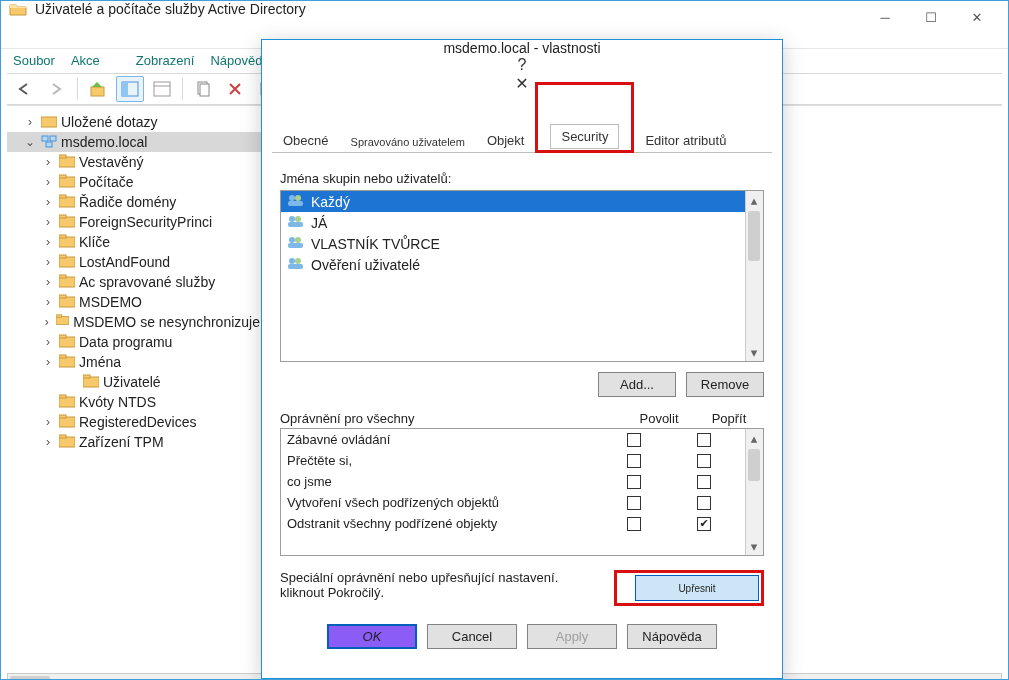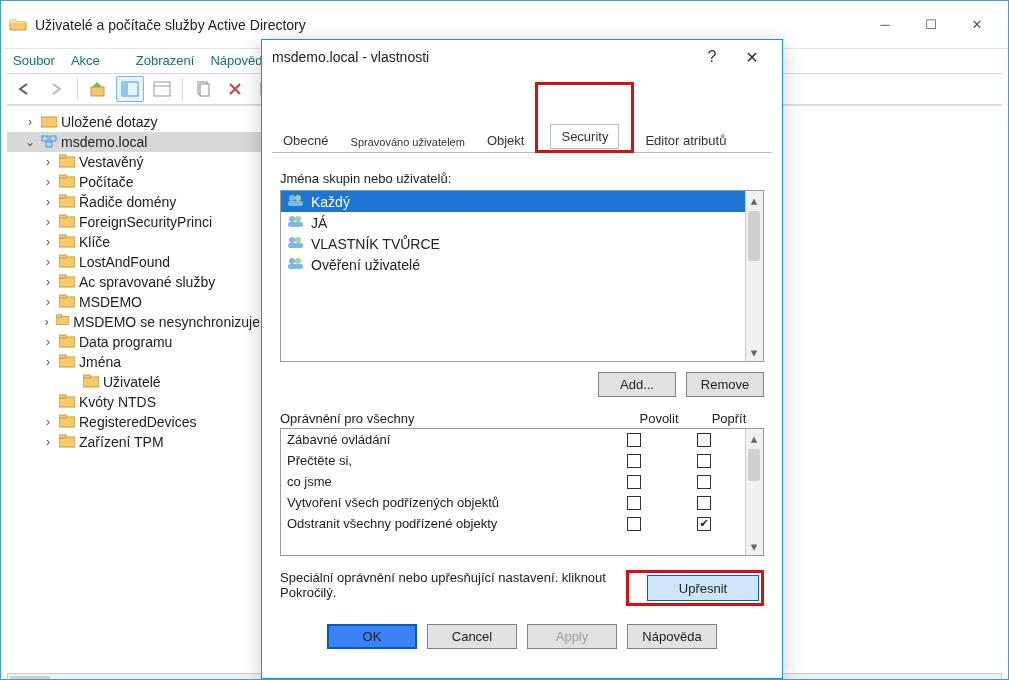--- a/index.html
+++ b/index.html
@@ -1,18 +1,18 @@
 <!DOCTYPE html>
 <html><head>
   <meta charset="utf-8">
   <style>
     * { box-sizing: border-box; font-family: "Segoe UI", Tahoma, sans-serif; }
     body { margin: 0; background: #fff; font-size: 13px; color: #222; }
     .window { width:1009px; height:680px; border:1px solid #409EDA; position:relative; background:#fff; overflow:hidden;}
-    .titlebar { height:48px; display:flex; align-items:center; padding:0 8px; border-bottom:1px solid #e6e6e6;}
+    .titlebar { height:48px; display:flex; padding:0 8px; border-bottom:1px solid #e6e6e6;}
     .titlebar .app-icon { width:18px; height:18px; margin-right:8px; }
     .titlebar .title { flex:1; font-size:14px; }
     .titlebar .win-btn { width:46px; height:32px; display:flex; align-items:center; justify-content:center; color:#555;}
     .menubar { height:22px; display:flex; align-items:center; padding:0 6px; gap:4px;}
     .menubar .menu-item { padding:2px 6px; font-size:13px; color:#0f766e;}
     .toolbar { height:32px; border-top:1px solid #d8d8d8; border-bottom:1px solid #d8d8d8; margin:2px 6px 0 6px; display:flex; align-items:center; padding:0 4px; gap:4px;}
     .toolbar .tbtn { width:28px; height:26px; display:flex; align-items:center; justify-content:center;}
     .toolbar .tbtn.selected { border:1px solid #79b8e6; background:#e8f3fc; border-radius:2px;}
     .toolbar .sep { width:1px; height:22px; background:#d8d8d8; margin:0 2px;}
     .body { display:flex; height:calc(100% - 36px - 22px - 34px - 22px); border-top:1px solid #e0e0e0; margin:0 6px; }
@@ -34,21 +34,21 @@
     .hscroll .arrow { position:absolute; top:0; width:18px; height:16px; display:flex; align-items:center; justify-content:center; color:#666;}
     .hscroll .arrow.l { left:0;}
     .hscroll .arrow.r { right:0;}
 
     
     .folder-ico { width:16px; height:14px; }
     .folder-ico svg, .user-ico svg, .ad-ico svg, .server-ico svg { display:block;}
 
     
     .dialog { position:absolute; left:260px; top:38px; width:522px; height:640px; background:#fff; border:1px solid #1E90D4; box-shadow:0 4px 20px rgba(0,0,0,.2); z-index:50;}
-    .dialog .dlg-title { height:34px; display:flex; align-items:center; padding:0 10px; font-size:14px;}
+    .dialog .dlg-title { height:34px; display:flex; align-items:center; padding:0 18px; font-size:14px;flex-direction:column;}
     .dialog .dlg-title .ttl { flex:1;}
     .dialog .dlg-title .dlg-btn { width:40px; height:28px; display:flex; align-items:center; justify-content:center; font-size:16px; color:#333;}
     .tabs { display:flex; align-items:flex-end; margin:8px 10px 0 10px; border-bottom:1px solid #bdbdbd; gap:0;}
     .tab { padding:6px 10px 5px 10px; font-size:13px; border:1px solid transparent; border-bottom:none; position:relative; bottom:-1px; color:#333; background:transparent;margin-top:35px;}
     .tab.small { font-size:11px;}
     .tab.active { border-color:#bdbdbd; background:#fff; }
     .tab-highlight { border:3px solid #D90F0F; padding:3px 12px 2px 12px; margin-bottom:-1px;}
     .dlg-body { padding:8px 18px 8px 18px;}
     .lbl { font-size:13px; margin:10px 0 4px 0;}
     .list-box { border:1px solid #9c9c9c; height:172px; display:flex;}
@@ -56,36 +56,36 @@
     .list-inner .itm { display:flex; align-items:center; padding:2px 6px; gap:6px; font-size:14px;}
     .list-inner .itm.sel { background:#1e74d2; color:#fff;}
     .list-inner .itm.big { font-size:18px; padding-left:10px;}
     .vscroll { width:18px; background:#f0f0f0; border-left:1px solid #ccc; position:relative;}
     .vscroll .arrow { position:absolute; left:0; width:16px; height:18px; display:flex; align-items:center; justify-content:center; color:#666;}
     .vscroll .arrow.u { top:0;}
     .vscroll .arrow.d { bottom:0;}
     .vscroll .thumb { position:absolute; left:2px; top:20px; width:12px; height:50px; background:#cfcfcf; border-radius:2px;}
     .btn-row { display:flex; justify-content:flex-end; gap:10px; margin-top:10px;}
     .btn { min-width:78px; height:25px; border:1px solid #838383; background:#e1e1e1; font-size:13px; display:flex; align-items:center; justify-content:center;}
-    .btn.primary { border:2px solid #005FB8; background:#3b82f6;}
+    .btn.primary { border:2px solid #005FB8; background:#8b5cf6;font-style:italic;}
     .btn.disabled { color:#9e9e9e; }
     .perm-head { display:flex; margin-top:14px;}
     .perm-head .c1 { flex:1; font-size:13px;}
     .perm-head .c2, .perm-head .c3 { width:70px; text-align:center; font-size:13px;}
     .perm-box { border:1px solid #9c9c9c; height:128px; display:flex; margin-top:2px;}
     .perm-inner { flex:1; overflow:hidden;}
     .perm-row { display:flex; align-items:center; padding:3px 6px;}
     .perm-row .pc1 { flex:1; font-size:13px;}
     .perm-row .cb { width:70px; display:flex; justify-content:center;}
     .chk { width:14px; height:14px; border:1px solid #333; display:inline-flex; align-items:center; justify-content:center; font-size:11px;}
     .chk.checked::after { content:"✔"; line-height:1;}
     .special-note { font-size:13px; margin-top:14px; display:flex; gap:10px;}
     .special-note .txt { flex:1;}
     .adv-box { border:3px solid #D90F0F; padding:2px; }
-    .adv-btn { width:112px; height:26px; border:1px solid #005FB8; background:#CDE6F7; font-size:13px; display:flex; align-items:center; justify-content:center;margin-left:16px;}
+    .adv-btn { width:124px; height:26px; border:1px solid #005FB8; background:#CDE6F7; font-size:10px; display:flex; align-items:center; justify-content:center;margin-left:16px;}
     .dlg-footer { display:flex; gap:10px; justify-content:center; padding:10px 16px 12px 16px;}
     .dlg-footer .btn { min-width:90px;}
 
     .group-ico svg { width:18px; height:14px;}
   </style>
 </head>
 <body>
 
 <div class="window">
 

